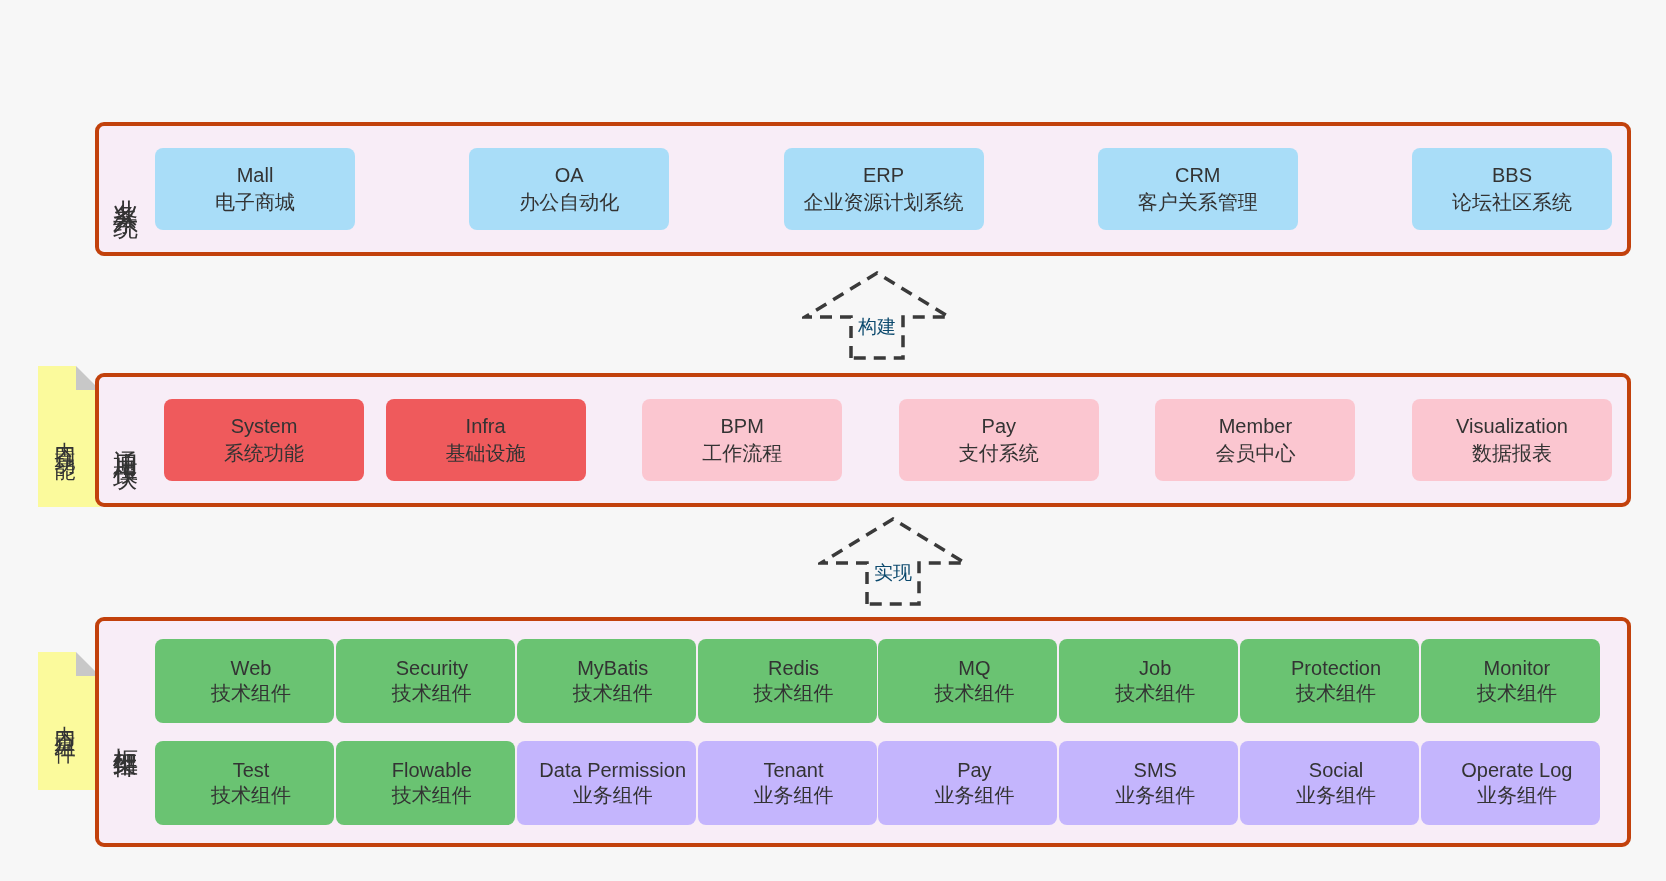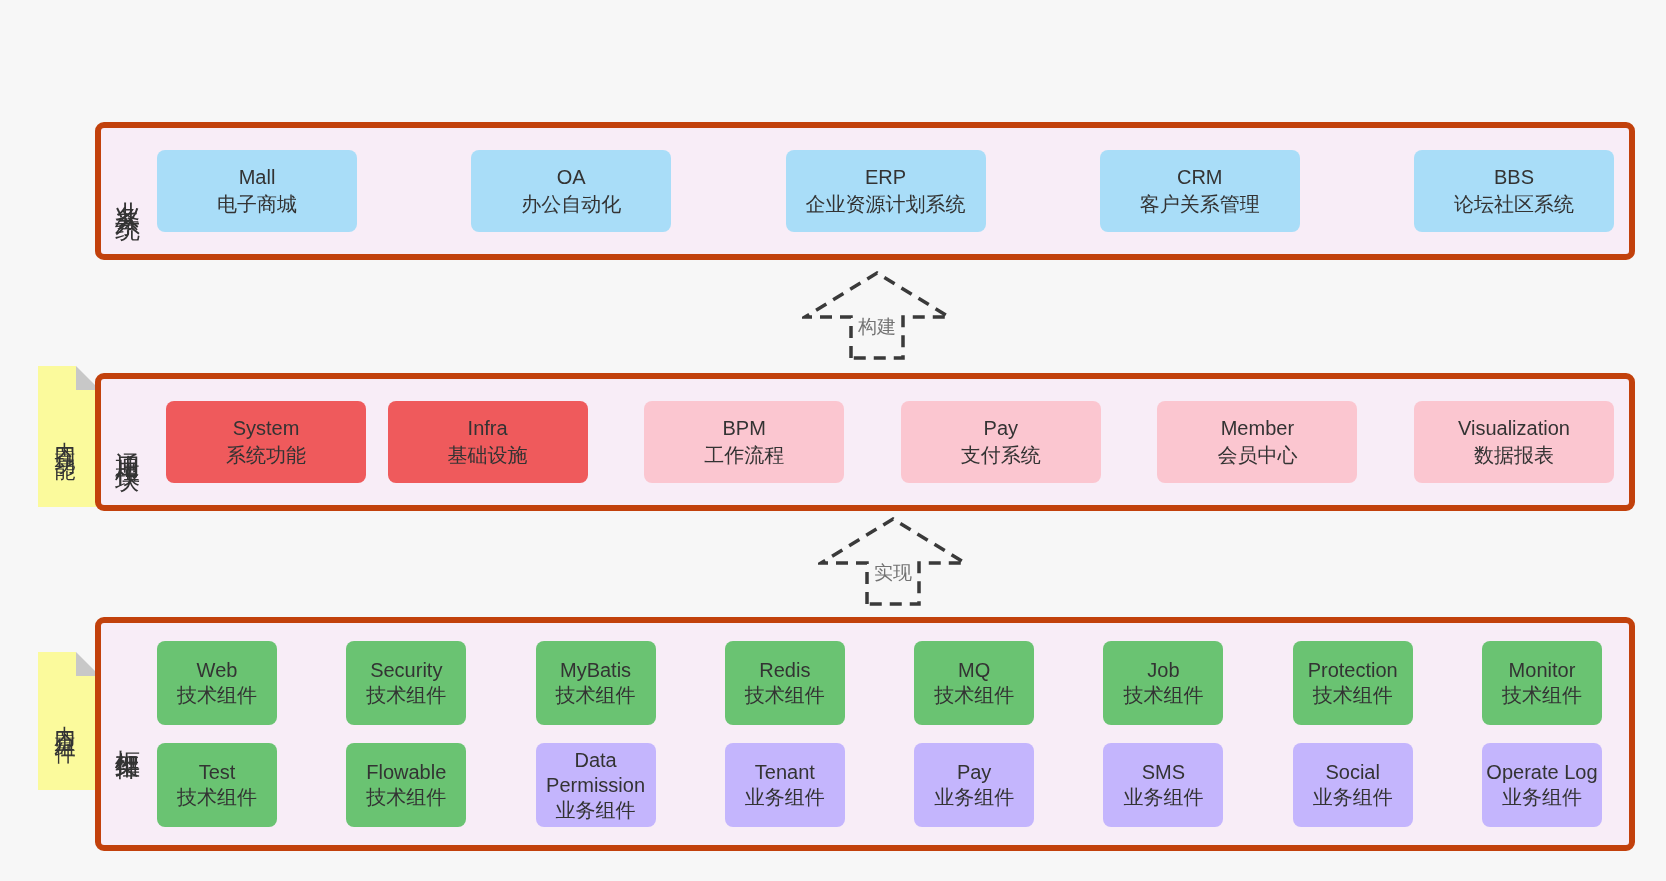--- a/index.html
+++ b/index.html
@@ -15,21 +15,21 @@
     background: #f7f7f7;
     overflow: hidden;
   }
 
   
   .panel {
     position: absolute;
     left: 95px;
     width: 1528px;
     background: #f8edf7;
-    border: 6px solid #c2410c;
+    border: 4px solid #c2410c;
     border-radius: 9px;
     z-index: 1;
   }
   .panel-business   { top: 122px; height: 126px; }
   .panel-modules    { top: 373px; height: 126px; }
   .panel-components { top: 617px; height: 222px; }
 
   .vlabel {
     position: absolute;
     left: 11px;
@@ -74,21 +74,21 @@
     flex-direction: column;
     align-items: center;
     justify-content: center;
     text-align: center;
     border-radius: 8px;
     font-size: 20px;
     line-height: 27px;
     color: #333333;
   }
   .box-lg { width: 200px; height: 82px; }
-  .box-sm { width: 120px; height: 84px; line-height: 25px; }
+  .box-sm { width: 166px; height: 84px; line-height: 25px; padding-left: 13px; }
   .blue        { background: #a9ddf8; }
   .red         { background: #ef5a5c; margin-left: 9px; }
   .pink        { background: #fbc6d0; margin-left: 44px; }
   .green-dark  { background: #6ac372; }
   .green-light { background: #c4b5fd; }
 
   
   .sticky {
     position: absolute;
     left: 38px;
@@ -129,21 +129,21 @@
   }
   .arrow-build     { left: 802px; top: 270px; }
   .arrow-implement { left: 818px; top: 516px; }
   .up-arrow svg { display: block; width: 150px; height: 90px; }
   .arrow-label {
     position: absolute;
     left: 50%;
     top: 44px;
     transform: translateX(-50%);
     font-size: 19px;
-    color: #737373;
+    color: #0c4a6e;
     white-space: nowrap;
   }
 </style>
 </head>
 <body>
 
 <div class="canvas">
 
   <div class="sticky sticky-modules">
     <span class="sticky-text">内置功能</span>

